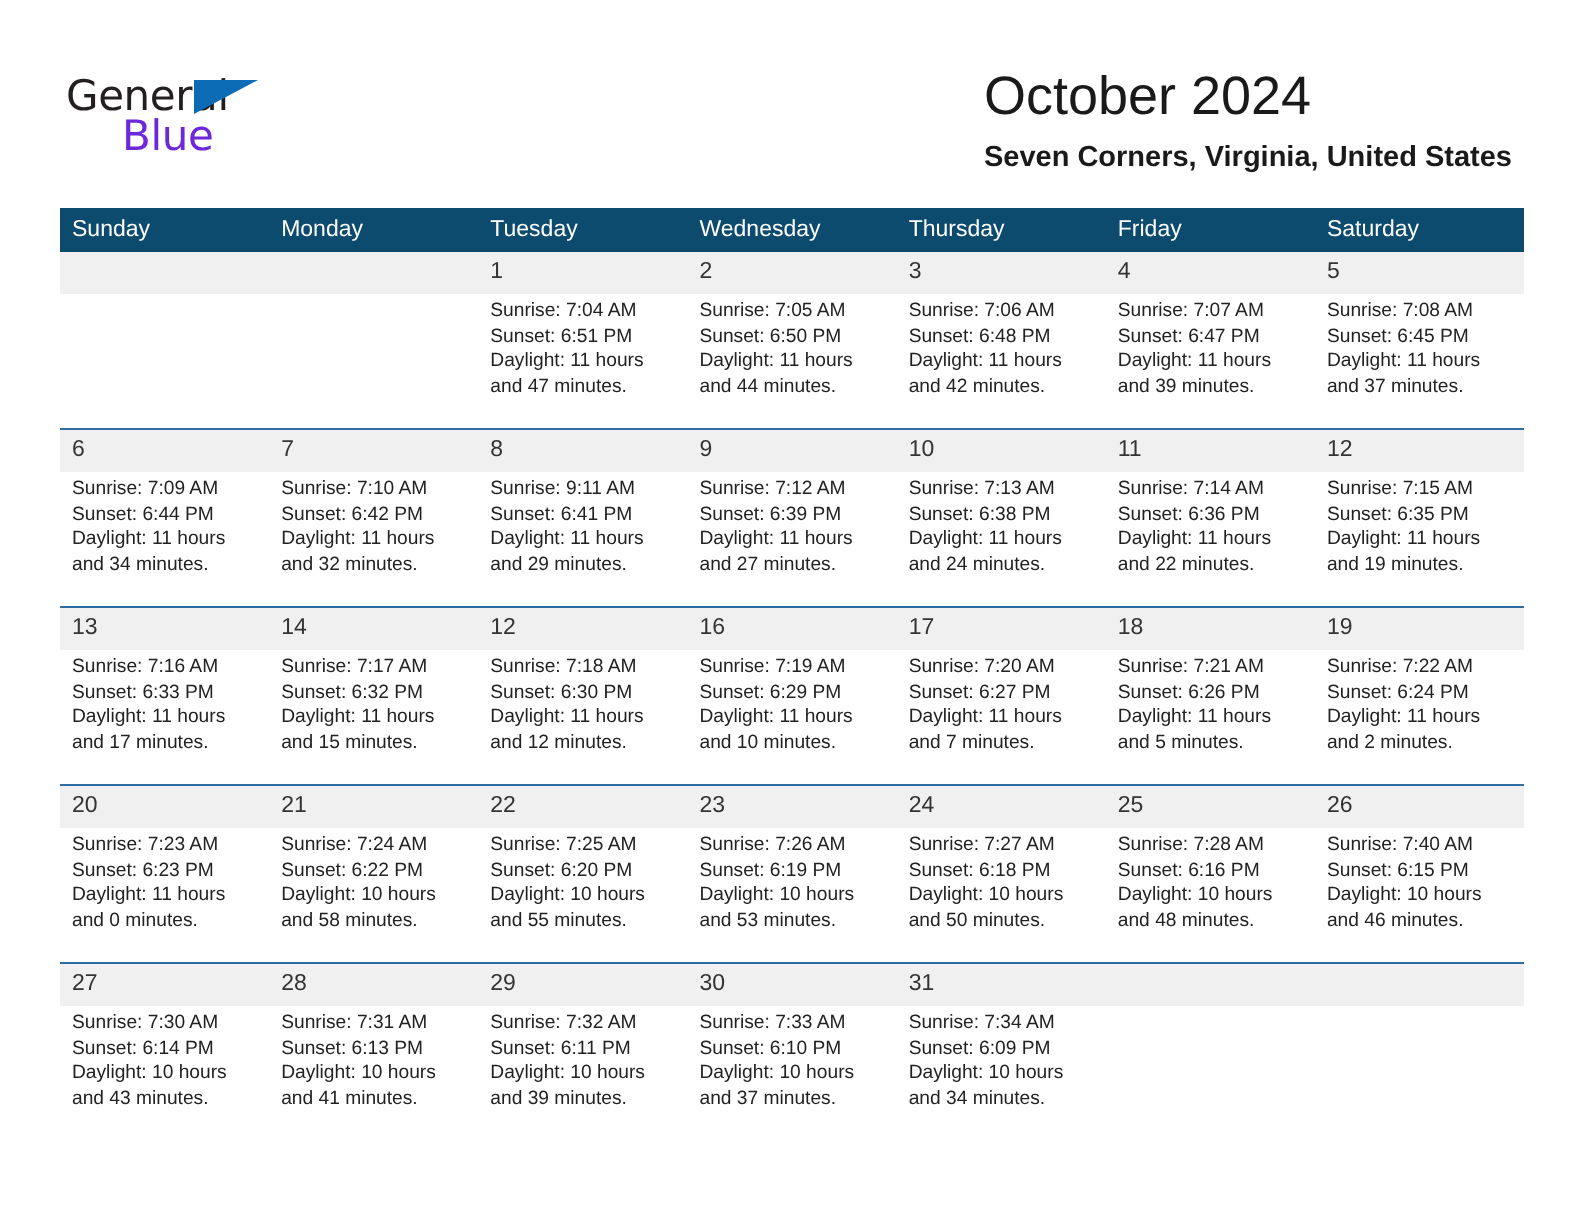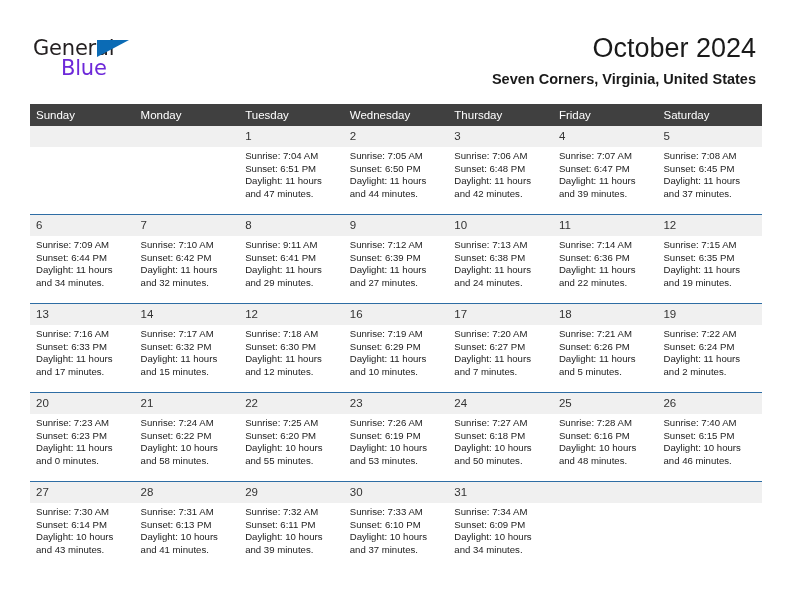--- a/index.html
+++ b/index.html
@@ -63,21 +63,20 @@
     letter-spacing: -0.2px;
     color: #6d28d9;
     font-family: "DejaVu Sans", sans-serif;
     font-weight: 400;
   }
 
   .title-block {
     position: absolute;
     right: 36px;
     top: 32px;
-    text-align: right;
   }
   .cal-title {
     font-size: 27px;
     font-weight: 400;
     color: #1a1a1a;
     line-height: 32px;
     white-space: nowrap;
   }
   .cal-subtitle {
     margin-top: 7px;
@@ -92,21 +91,21 @@
   .calendar {
     position: absolute;
     left: 30px;
     top: 104px;
     width: 732px;
   }
   .weekday-row {
     display: flex;
     width: 732px;
     height: 22px;
-    background: #404040;
+    background: #0c4a6e;
   }
   .weekday {
     flex: 1 1 0;
     box-sizing: border-box;
     padding-left: 6px;
     color: #ffffff;
     font-size: 11.5px;
     line-height: 22px;
     white-space: nowrap;
     overflow: hidden;

